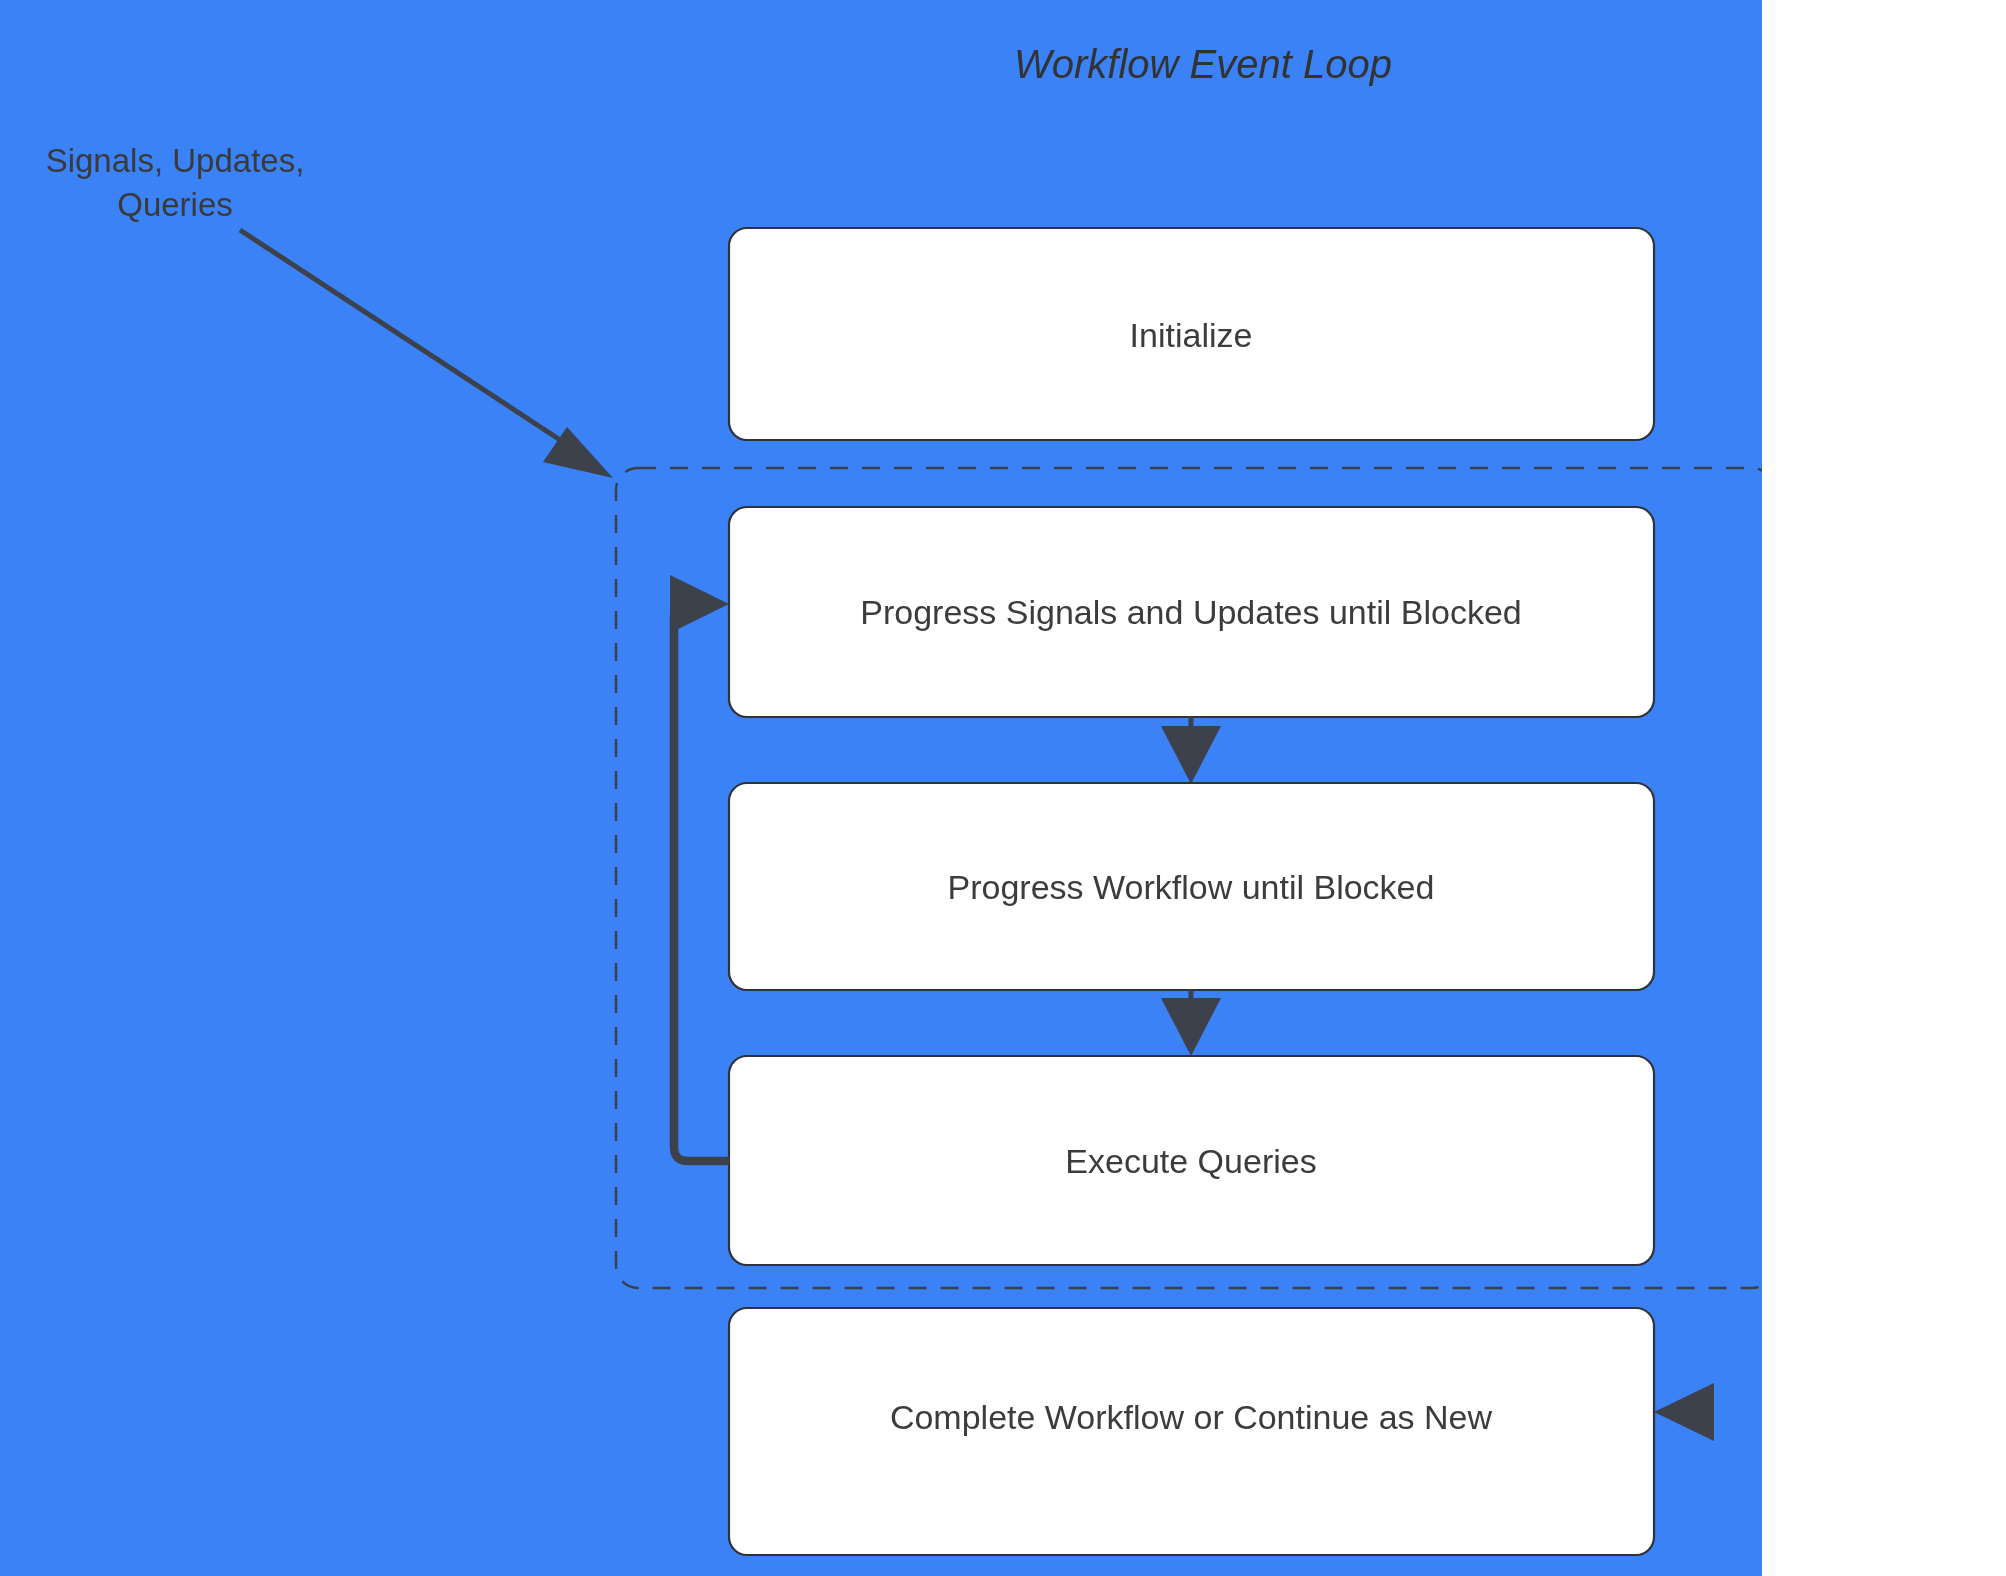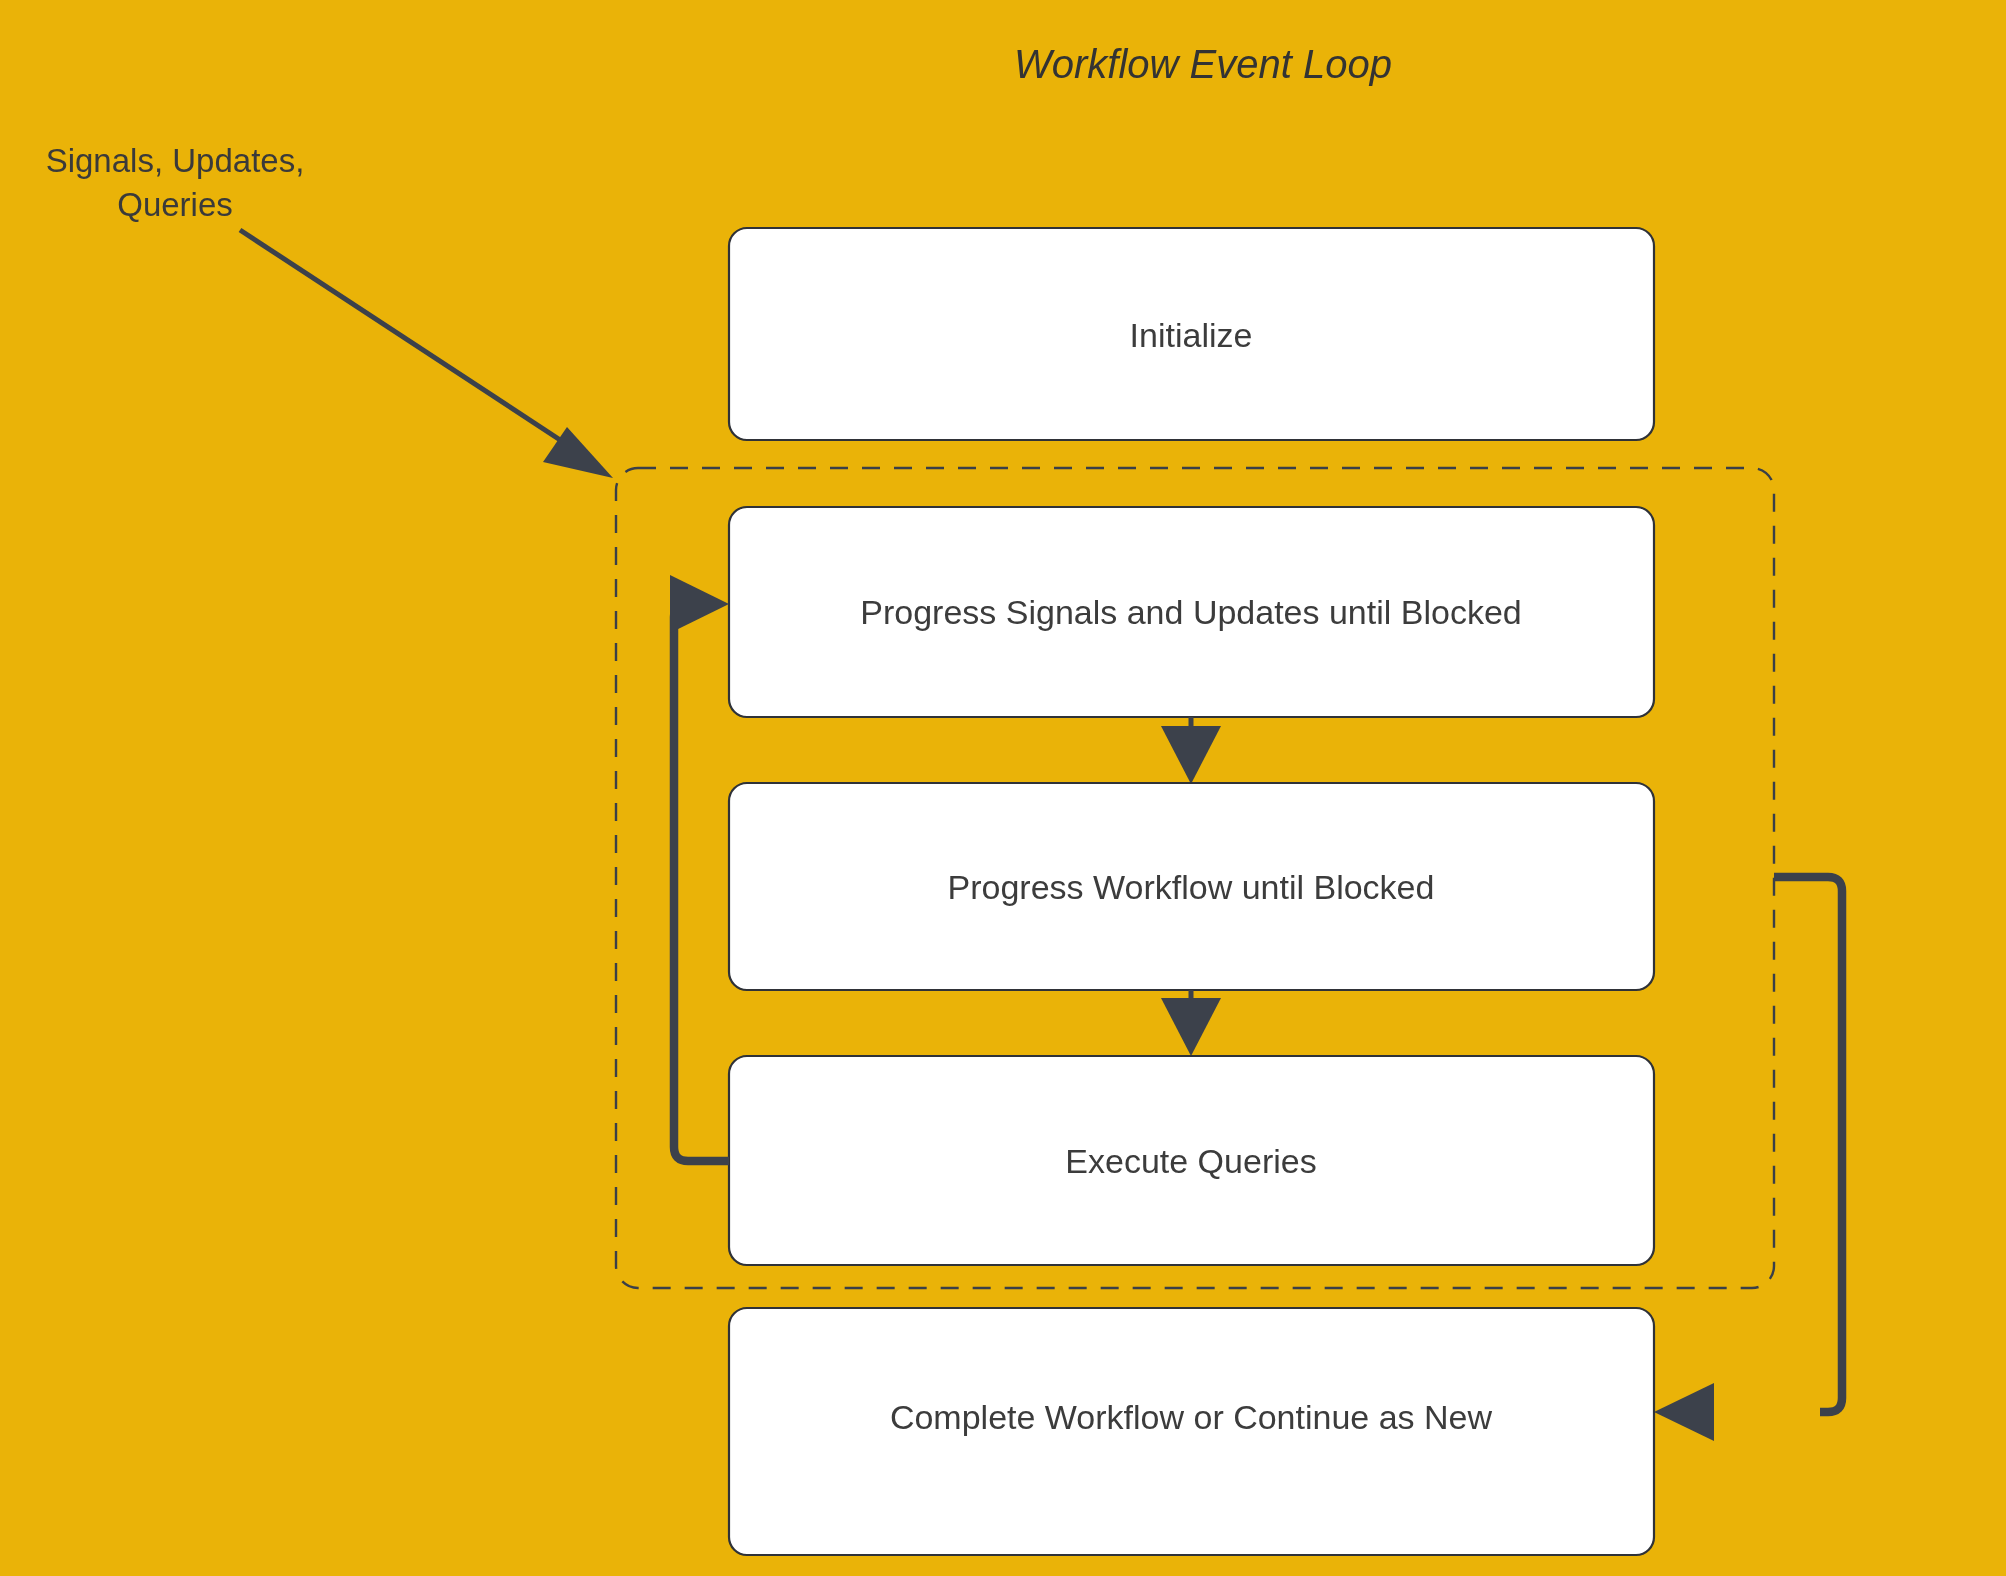--- a/index.html
+++ b/index.html
@@ -6,23 +6,23 @@
   html, body {
     margin: 0;
     padding: 0;
     background: #ffffff;
   }
   body {
     font-family: "Liberation Sans", "DejaVu Sans", sans-serif;
   }
   #canvas {
     position: relative;
-    width: 2006px;
+    width: 1762px;
     height: 1576px;
-    background: #eab308;
+    background: #3b82f6;
     overflow: hidden;
   }
   #diagram-svg {
     position: absolute;
     top: 0;
     left: 0;
     width: 2006px;
     height: 1576px;
     display: block;
   }

